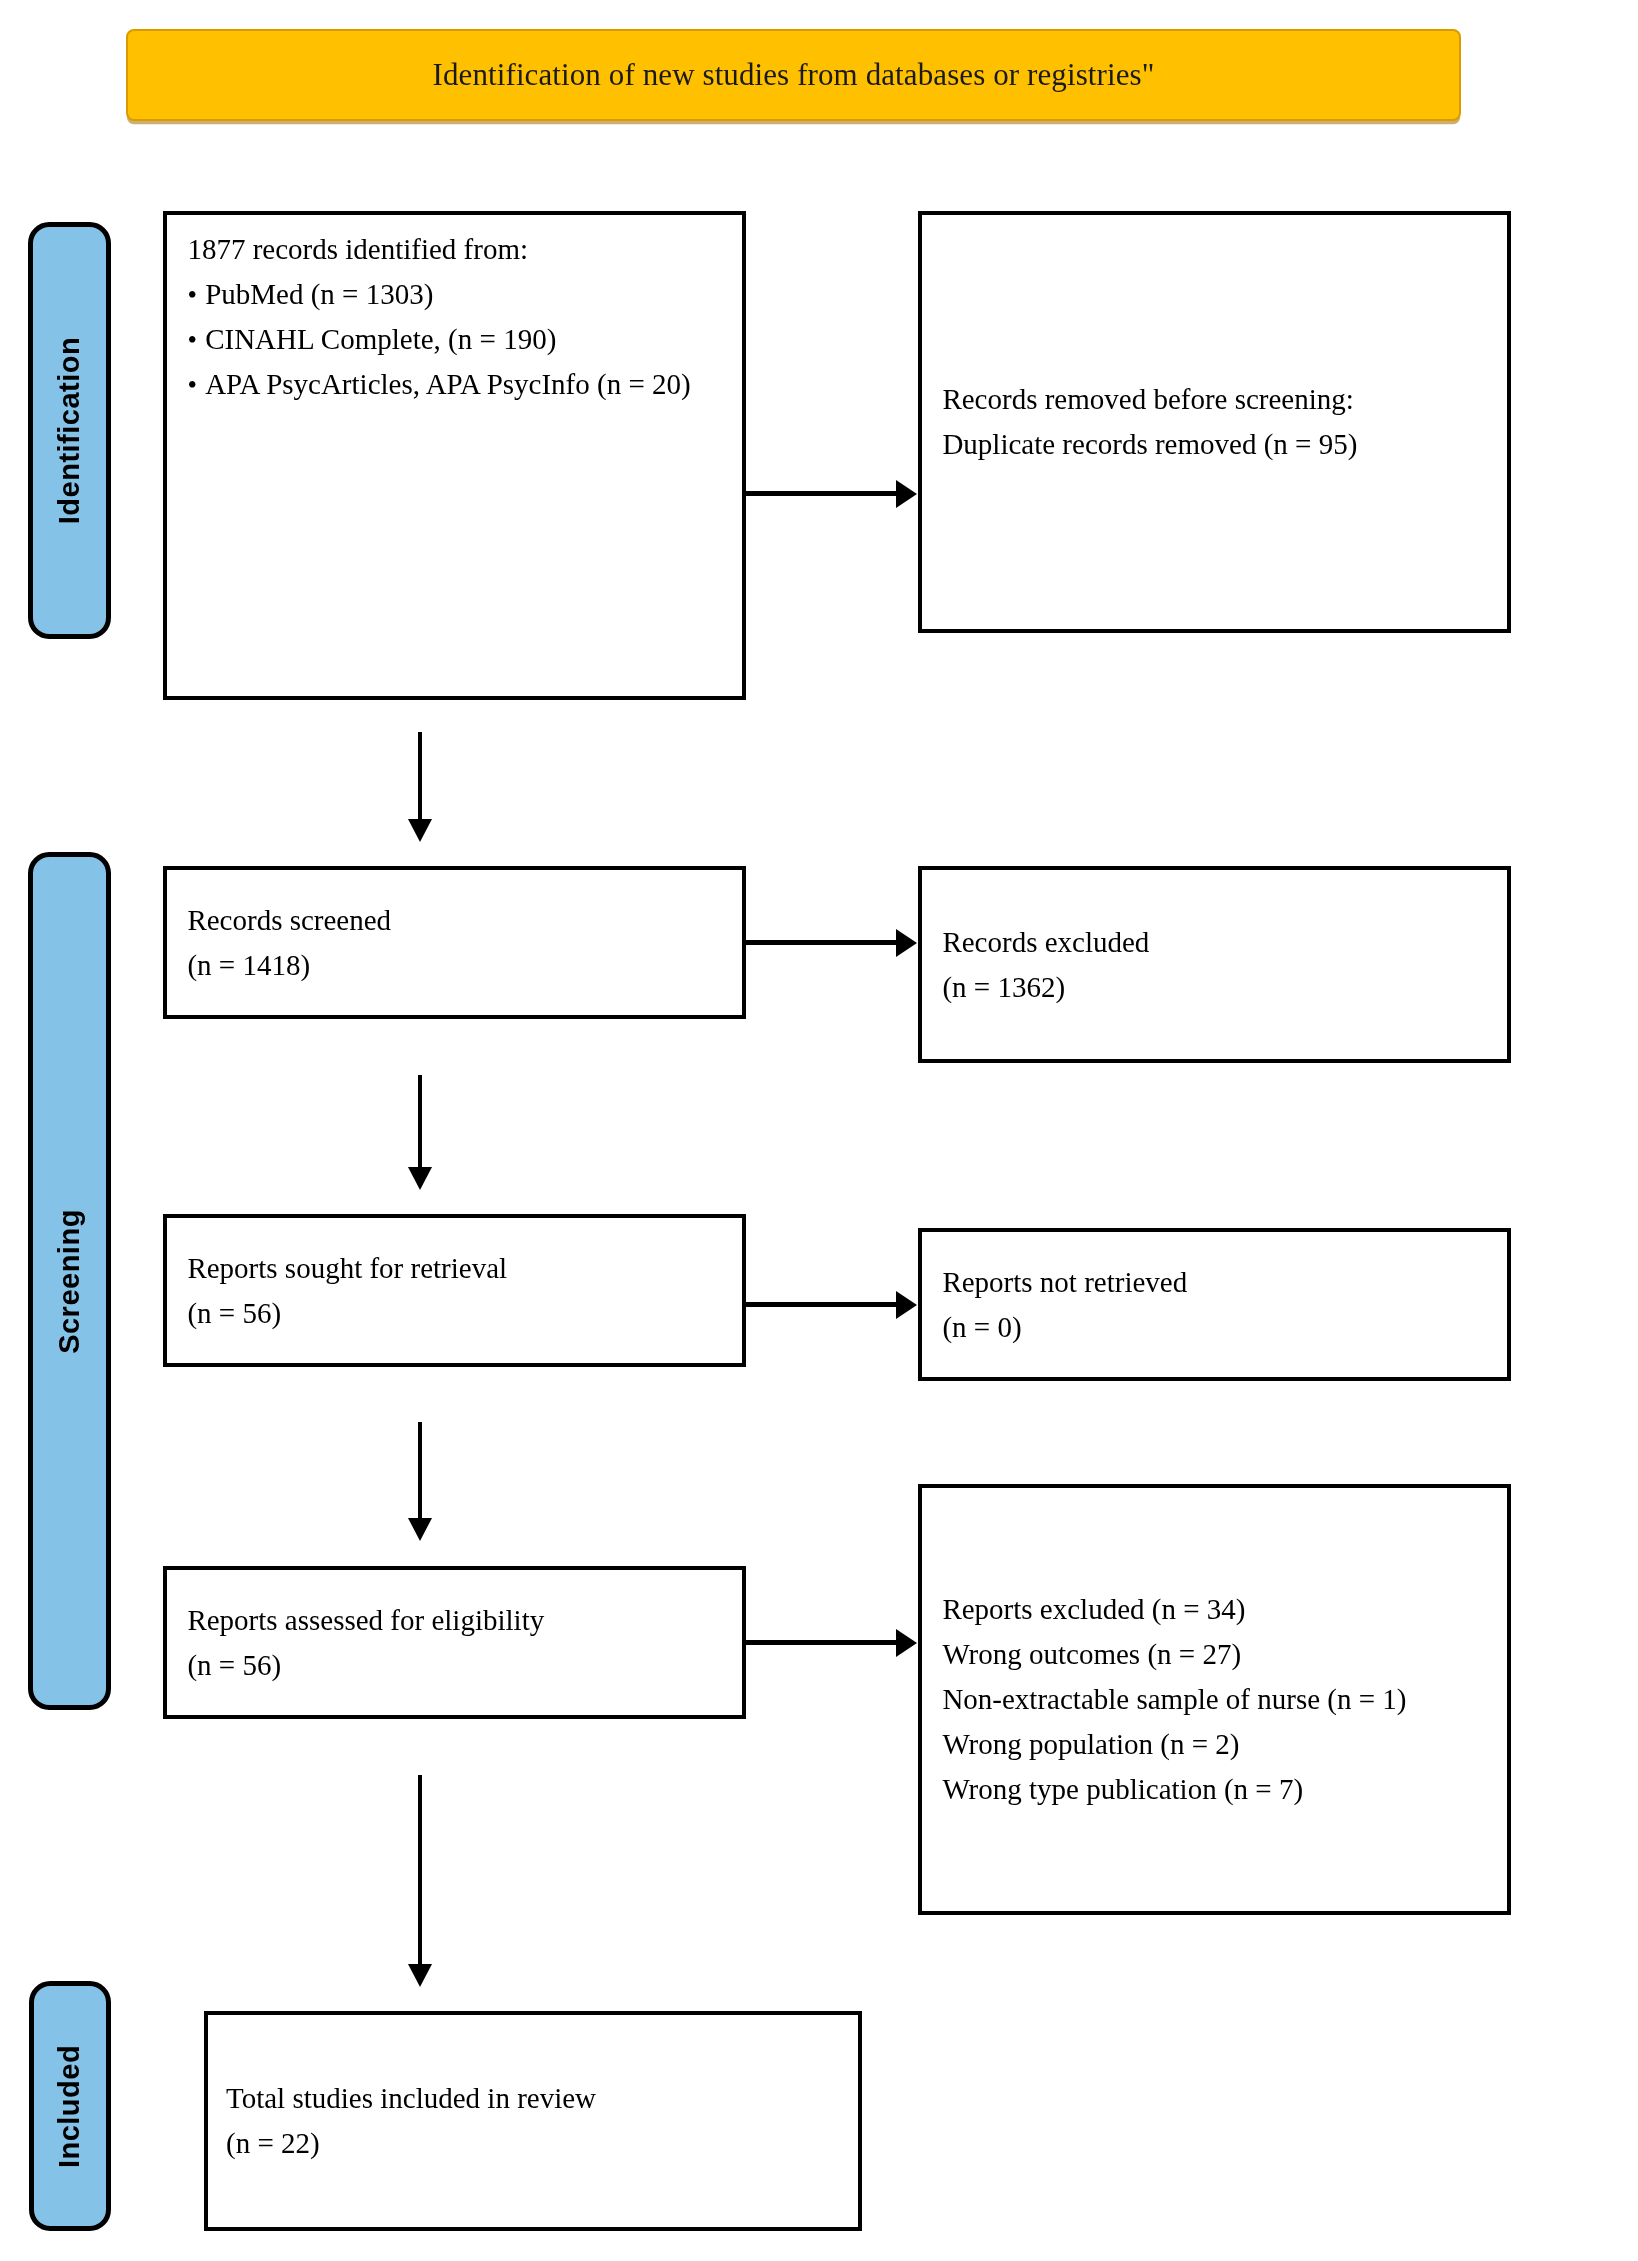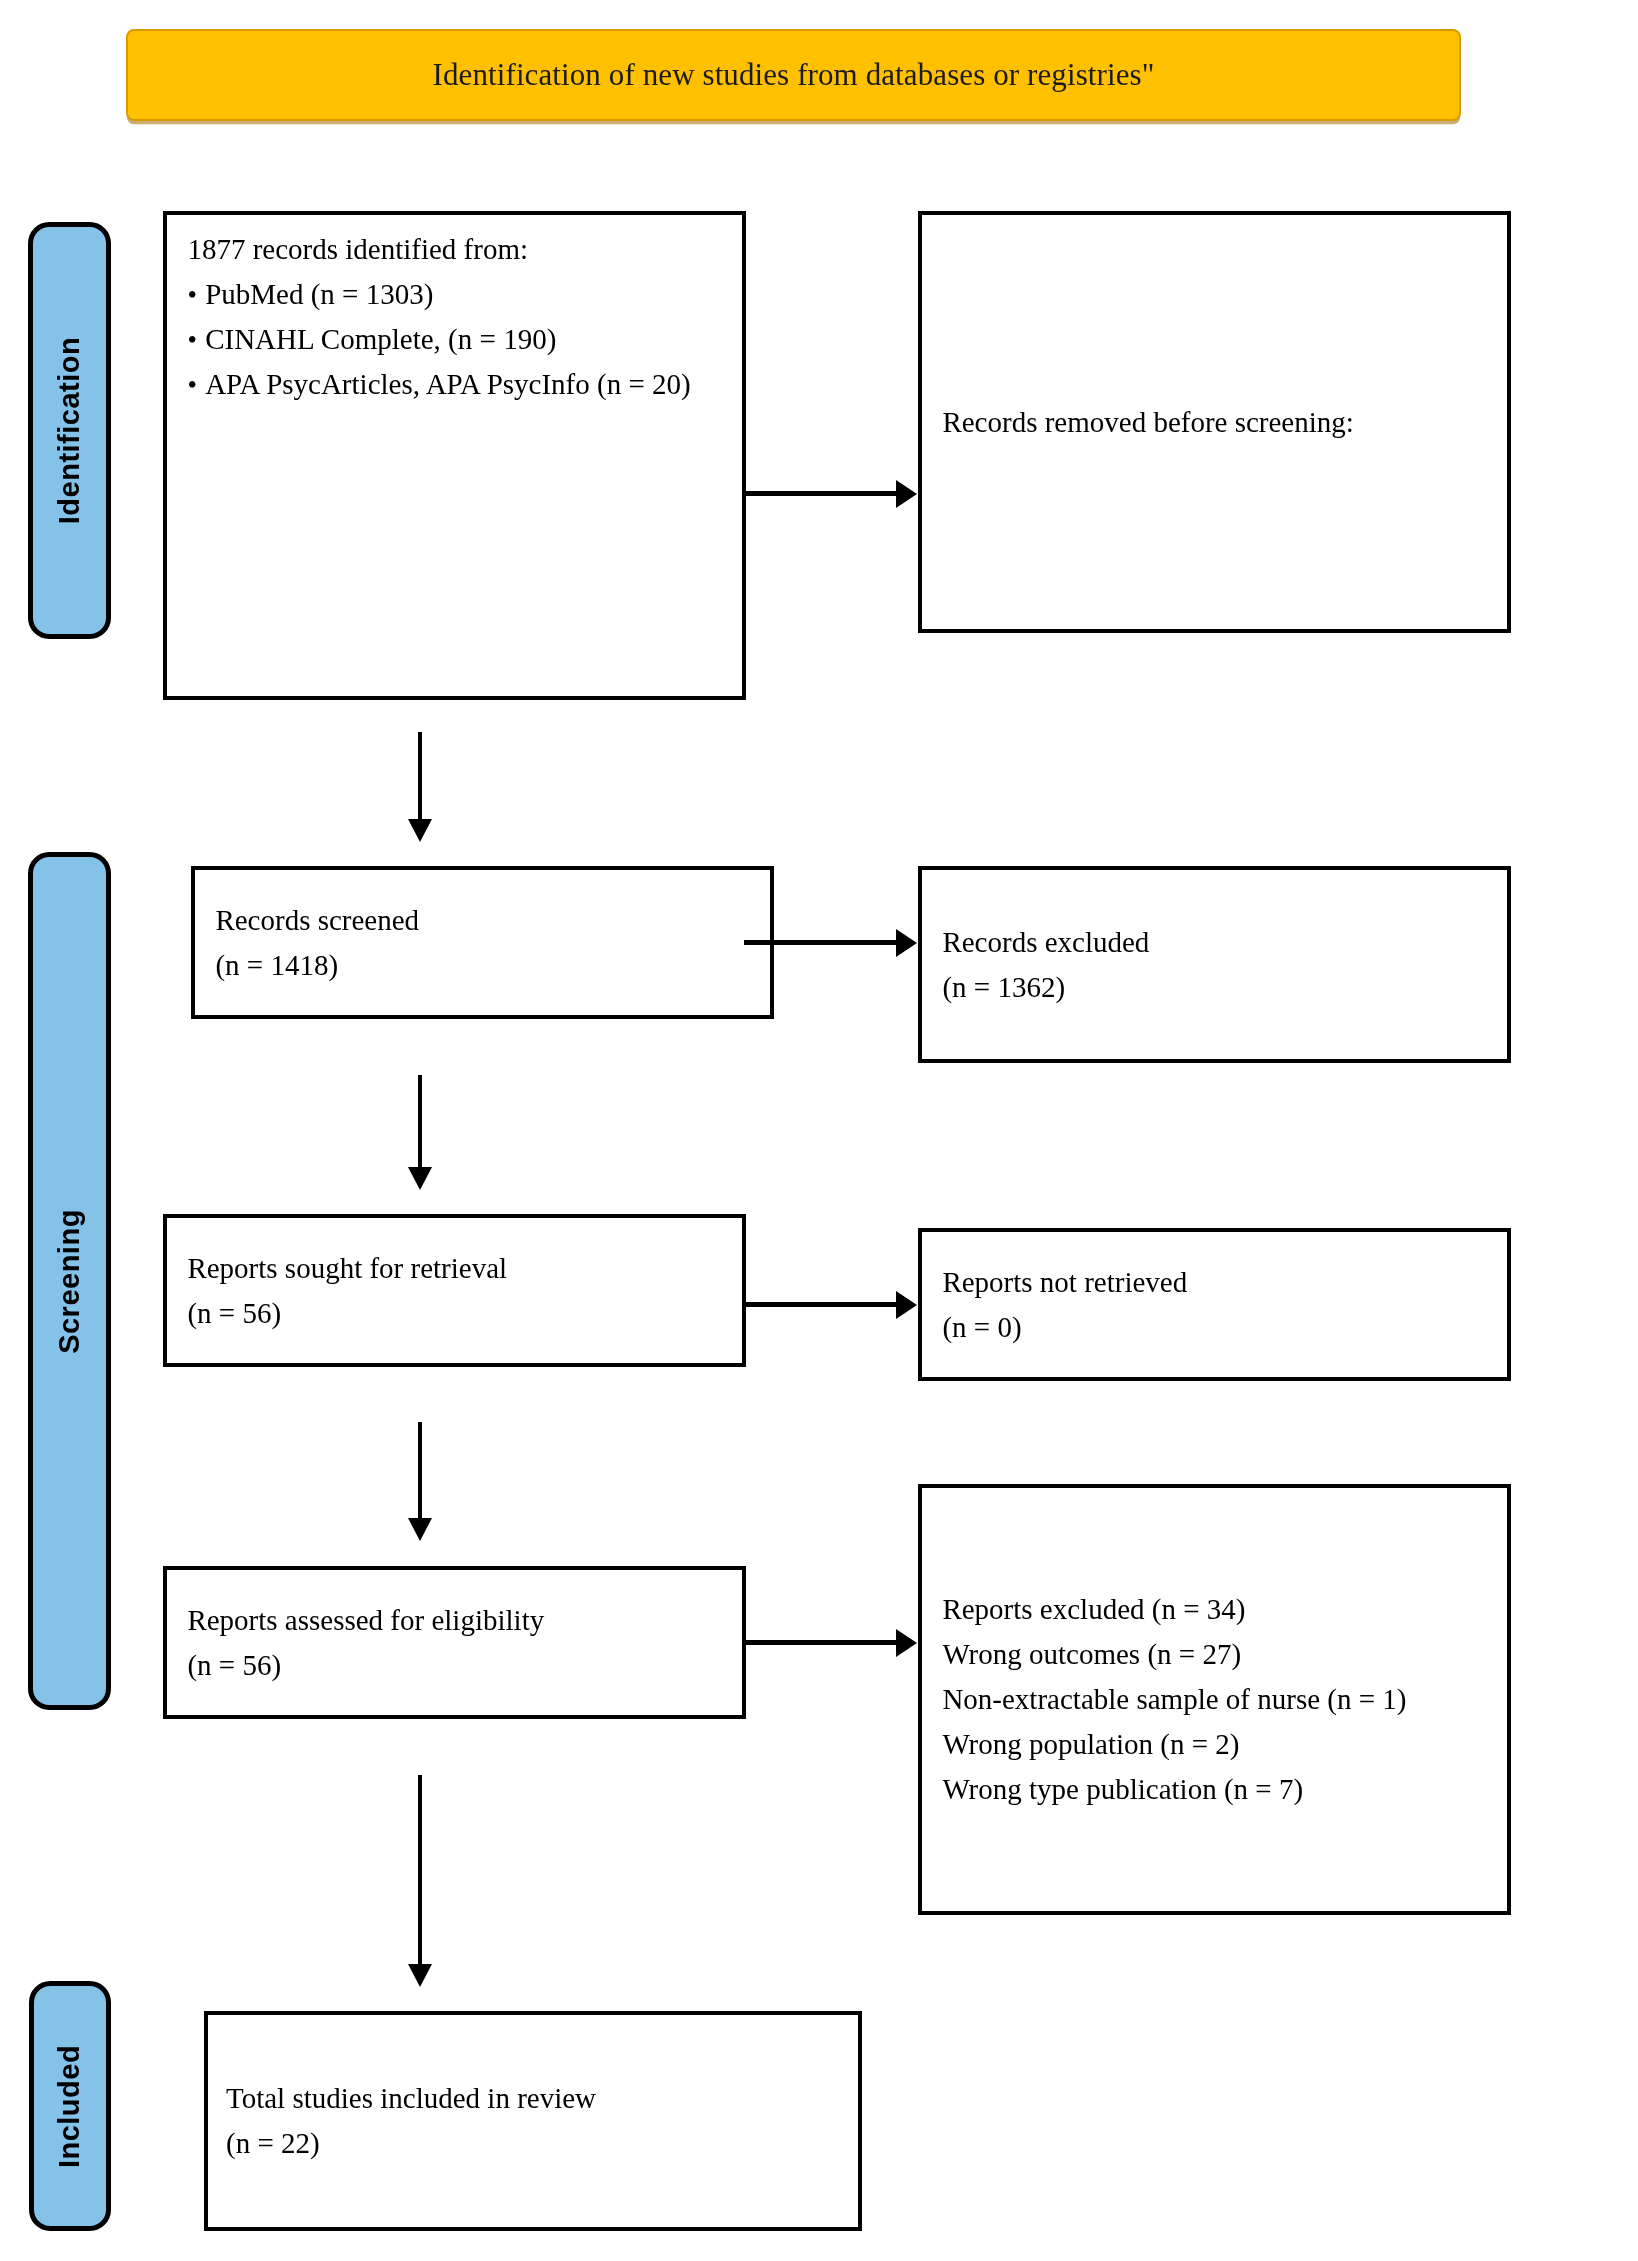--- a/index.html
+++ b/index.html
@@ -92,21 +92,21 @@
   .flow-box li.bulleted::before {
     content: "\2022";
     margin-right: 8.3px;
     font-size: 27px;
   }
   .flow-box li.plain { text-align: left; }
 
   
   #box-identified   { left: 163px;  top: 211px;  width: 583px; height: 489px; }
   #box-removed      { left: 918px; top: 211px;  width: 593px; height: 422px;  display:flex; align-items:center; }
-  #box-screened     { left: 163px;  top: 866px; width: 583px; height: 153px;  display:flex; align-items:center;margin-left:28px; }
+  #box-screened     { left: 163px;  top: 866px; width: 583px; height: 153px;  display:flex; align-items:center; }
   #box-excluded     { left: 918px; top: 866px; width: 593px; height: 197px;  display:flex; align-items:center; }
   #box-sought       { left: 163px;  top: 1214px; width: 583px; height: 153px;  display:flex; align-items:center; }
   #box-notretrieved { left: 918px; top: 1228px; width: 593px; height: 153px;  display:flex; align-items:center; }
   #box-assessed     { left: 163px;  top: 1566px; width: 583px; height: 153px;  display:flex; align-items:center; }
   #box-repexcluded  { left: 918px; top: 1484px; width: 593px; height: 431px;  display:flex; align-items:center; }
   #box-total        { left: 204px;  top: 2011px; width: 658px; height: 220px;  display:flex; align-items:center;padding-left:18px; }
 
   
   .arrow-h {
     position: absolute;
@@ -177,20 +177,21 @@
         <li class="bulleted">PubMed (n = 1303)</li>
         <li class="bulleted">CINAHL Complete, (n = 190)</li>
         <li class="bulleted">APA PsycArticles, APA PsycInfo (n = 20)</li>
       </ul>
     </div>
   </div>
 
   <div class="flow-box" id="box-removed">
     <div style="width:100%">
       <div class="box-text justify">Records removed before screening:</div>
+      <div class="box-text justify">Duplicate records removed (n = 95)</div>
     </div>
   </div>
 
   <div class="flow-box" id="box-screened">
     <div style="width:100%">
       <div class="box-text">Records screened</div>
       <div class="box-text">(n = 1418)</div>
     </div>
   </div>
 

